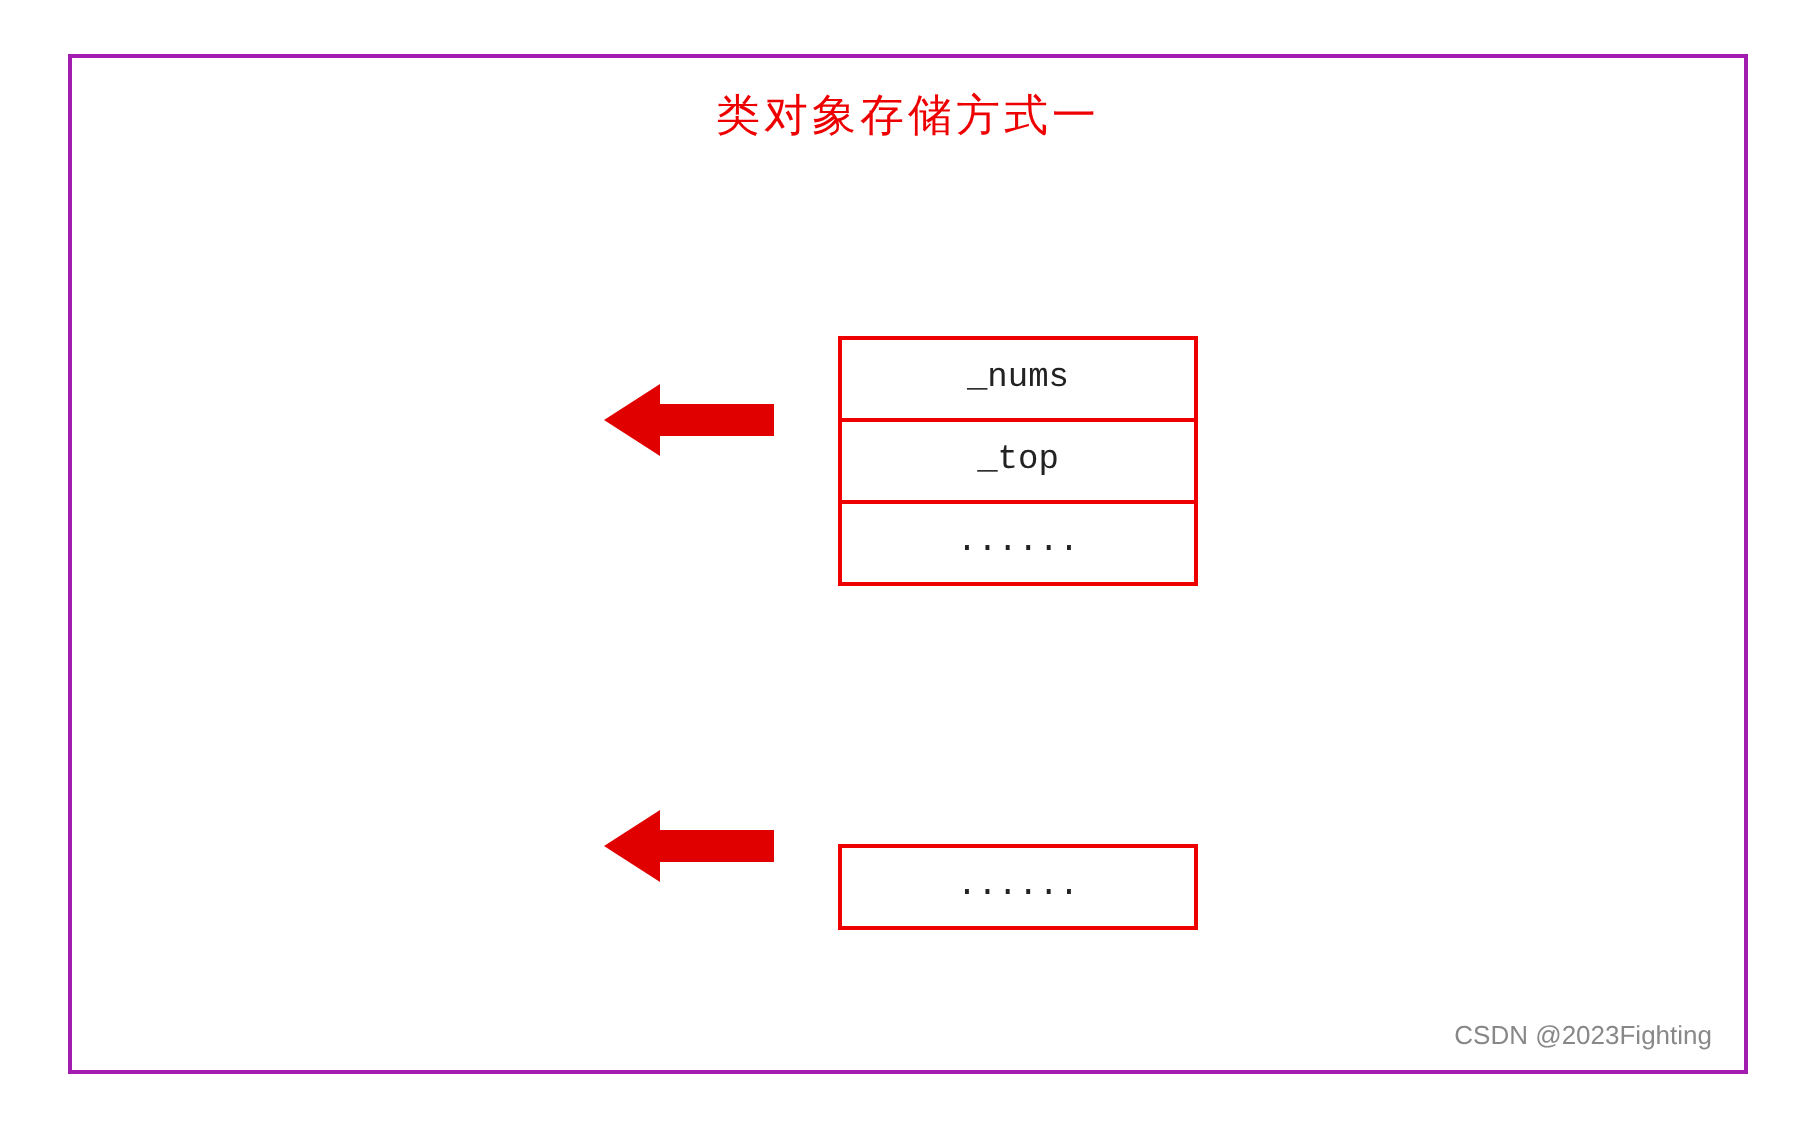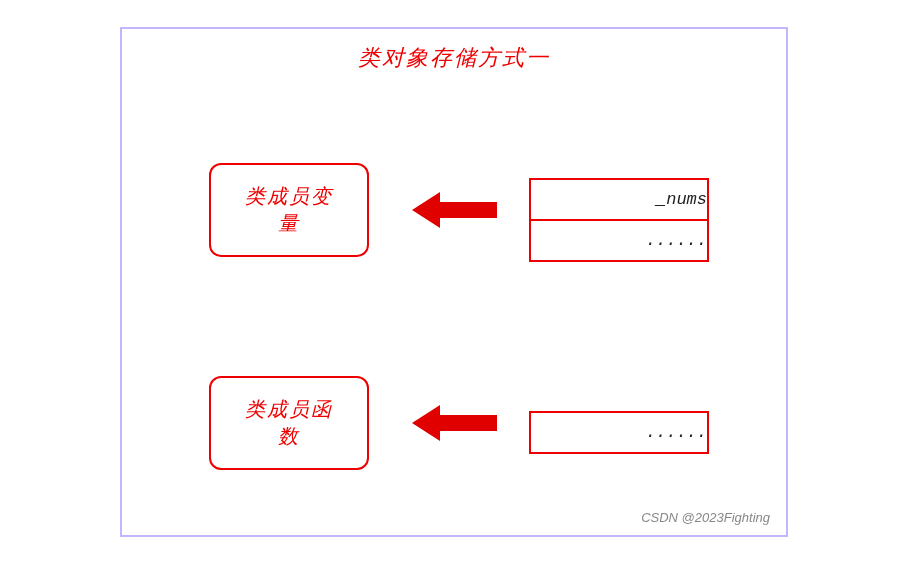--- a/index.html
+++ b/index.html
@@ -6,26 +6,25 @@
     body {
       width: 908px;
       height: 564px;
       background: #fff;
       display: flex;
       align-items: center;
       justify-content: center;
       font-family: 'SimSun', 'STSong', serif;
     }
     .outer-box {
-      width: 668px;
+      width: 840px;
       height: 510px;
-      border: 2px solid #c4b5fd;
+      border: 2px solid #a21caf;
       position: relative;
       background: #fff;
-      font-style: italic;
     }
     .title {
       text-align: center;
       color: #e00;
       font-size: 22px;
       padding: 14px 0 10px 0;
       letter-spacing: 2px;
     }
     .content-area {
       display: flex;
@@ -86,21 +85,21 @@
     .data-box {
       border: 2px solid #e00;
       background: #fff;
       width: 180px;
     }
     .data-row {
       border-bottom: 2px solid #e00;
       color: #222;
       font-size: 17px;
       padding: 10px 0;
-      text-align: right;
+      text-align: center;
       font-family: 'Courier New', monospace;
     }
     .data-row:last-child {
       border-bottom: none;
     }
     .watermark {
       position: absolute;
       bottom: 10px;
       right: 16px;
       color: #888;
@@ -115,48 +114,41 @@
     }
   </style>
 </head>
 <body>
 
 <div class="outer-box">
   <div class="title">类对象存储方式一</div>
 
   <div class="content-area">
 
-    <div class="left-col">
-      <div class="label-box">
-        <span>类成员变量</span>
-      </div>
-      <div class="label-box">
-        <span>类成员函数</span>
-      </div>
-    </div>
 
     <div class="middle-col">
 
       <div class="arrow-left">
         <svg class="arrow-svg" viewBox="0 0 85 44" xmlns="http://www.w3.org/2000/svg">
           <polygon points="0,22 28,4 28,14 85,14 85,30 28,30 28,40" fill="#e00000"></polygon>
         </svg>
       </div>
 
       <div class="arrow-left">
         <svg class="arrow-svg" viewBox="0 0 85 44" xmlns="http://www.w3.org/2000/svg">
           <polygon points="0,22 28,4 28,14 85,14 85,30 28,30 28,40" fill="#e00000"></polygon>
         </svg>
       </div>
     </div>
 
     <div class="right-col">
 
       <div class="data-box">
         <div class="data-row">_nums</div>
+        <div class="data-row">_top</div>
         <div class="data-row">......</div>
       </div>
 
       <div class="data-box">
         <div class="data-row">......</div>
       </div>
     </div>
   </div>
 
   <div class="watermark">CSDN @2023Fighting</div>

